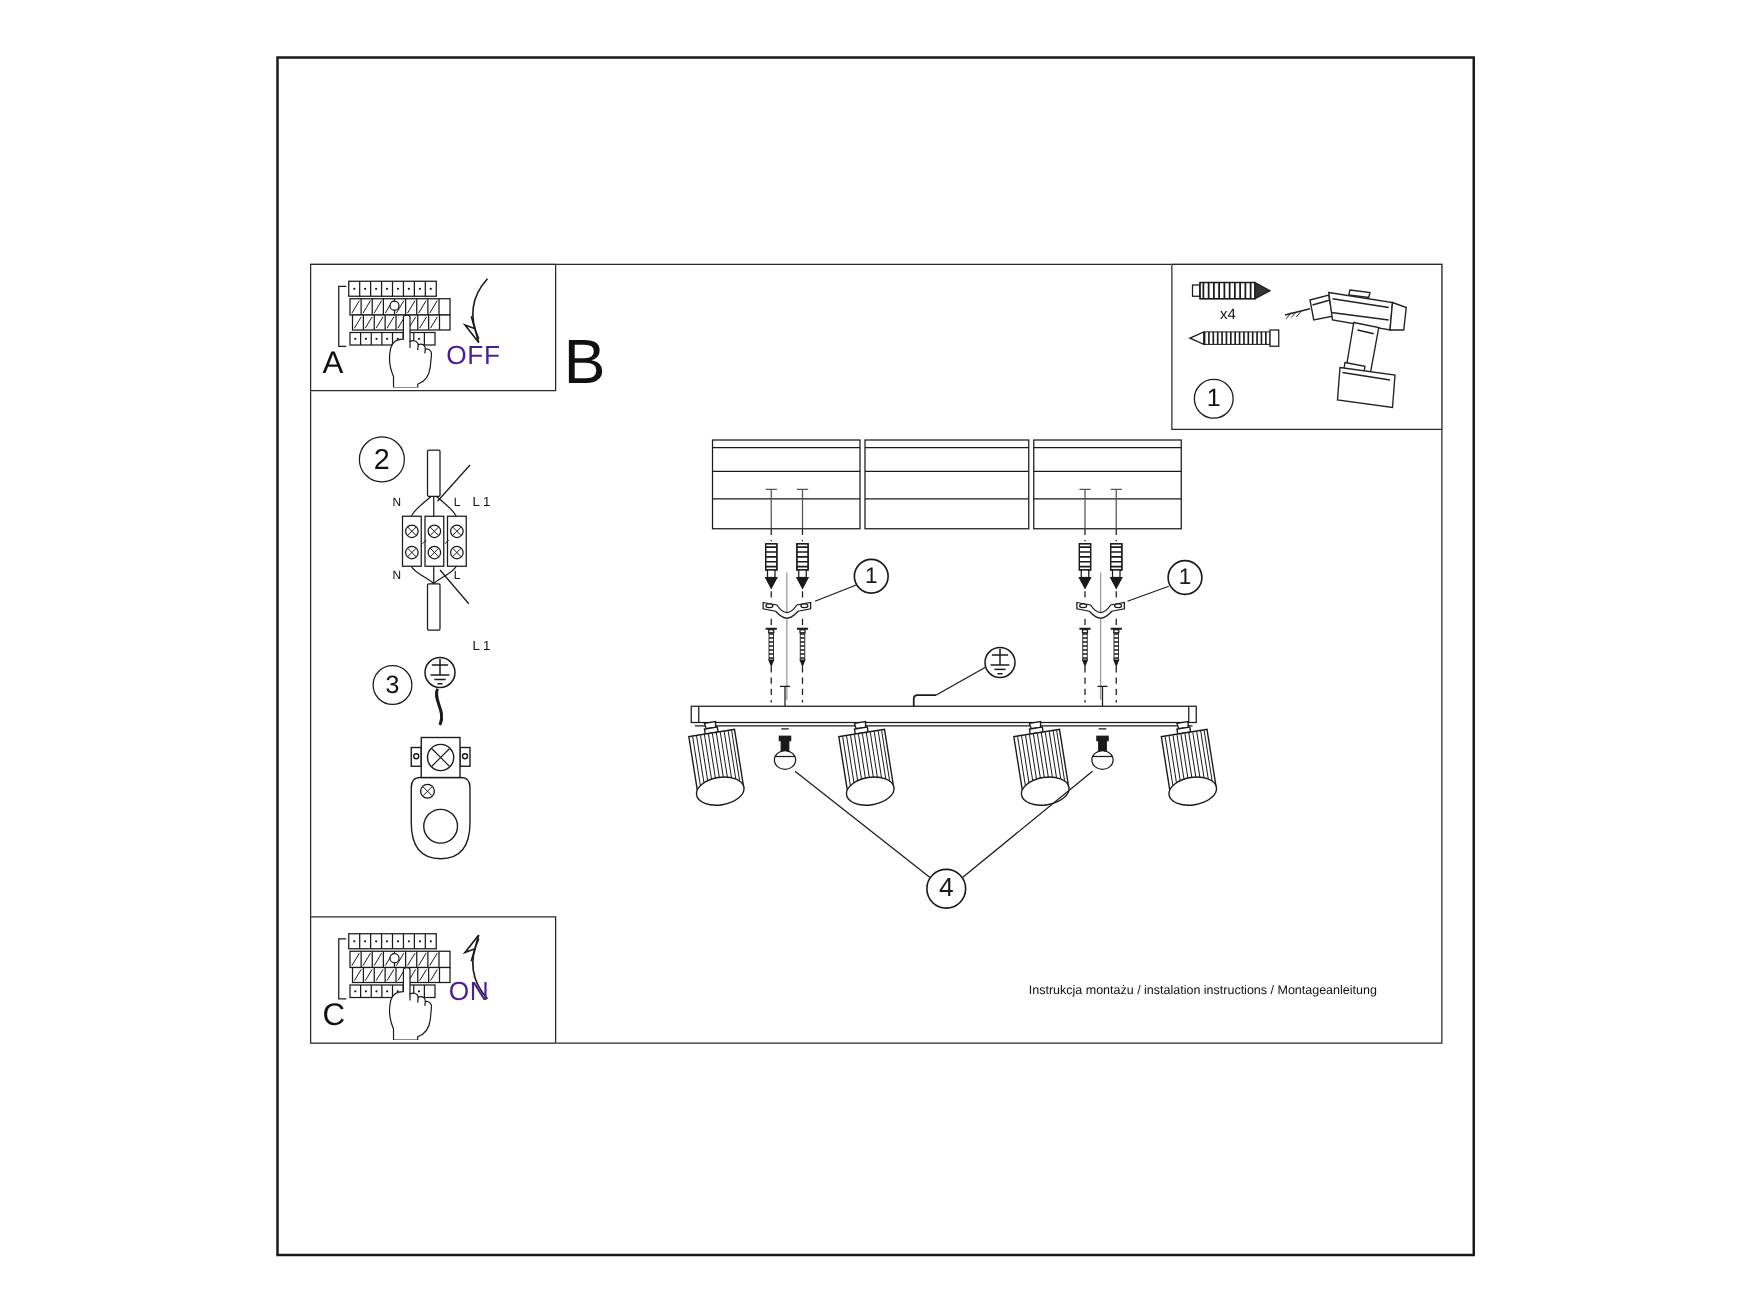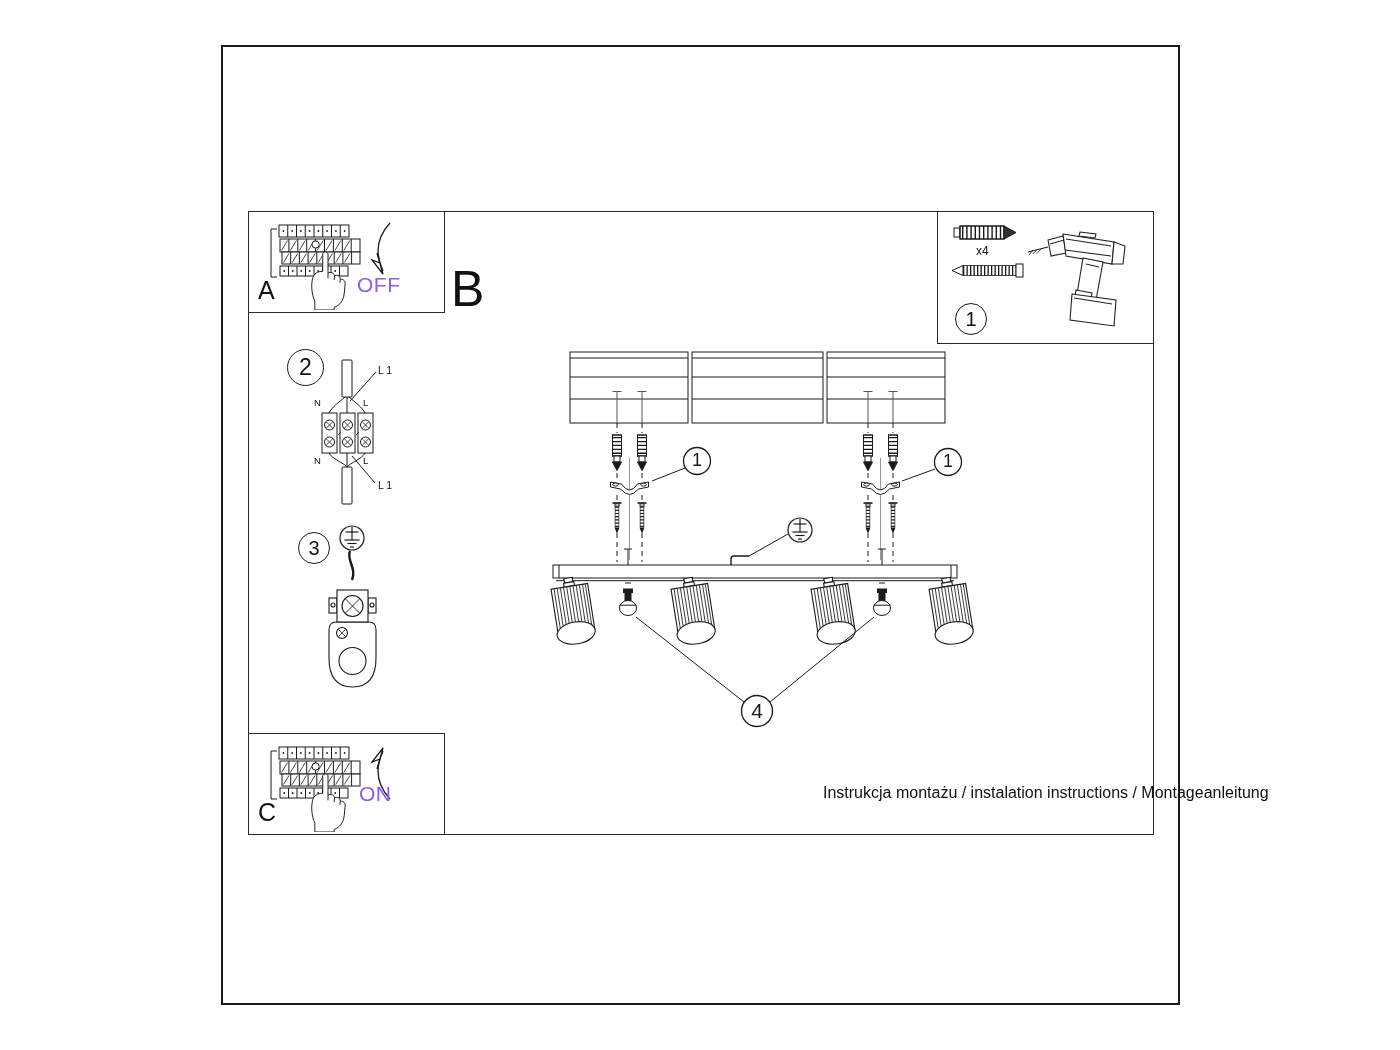--- a/index.html
+++ b/index.html
@@ -7,27 +7,27 @@
         font-family:"Liberation Sans", sans-serif;color:#1a1a1a;}
   .abs{position:absolute;}
   .outer-border{left:221px;top:45px;width:955px;height:956px;border:2px solid #1a1a1a;}
   .main-frame{left:248px;top:211px;width:904px;height:622px;border:1.5px solid #2a2a2a;}
   .panel-box{border:1.5px solid #2a2a2a;background:#fff;}
   .box-a{left:248px;top:211px;width:195px;height:100px;}
   .box-c{left:248px;top:733px;width:195px;height:100px;}
   .box-tools{left:937px;top:211px;width:215px;height:131px;}
   .big-letter{font-size:50px;line-height:1;color:#111;}
   .corner-letter{font-size:25px;line-height:1;color:#111;}
-  .switch-word{font-size:21px;font-weight:500;letter-spacing:.5px;color:#8b5cf6;}
+  .switch-word{font-size:21px;font-weight:500;letter-spacing:.5px;color:#4c1d95;}
   .circ{border:1.4px solid #1a1a1a;border-radius:50%;background:#fff;
         display:flex;align-items:center;justify-content:center;color:#111;}
   .tiny-label{font-size:9.5px;color:#111;}
-  .l1-label{font-size:10.5px;color:#111;}
+  .l1-label{font-size:10.5px;color:#111;margin-top:32px;}
   .qty-label{font-size:12px;color:#111;}
-  .footer-text{font-size:16px;color:#111;line-height:20px;white-space:nowrap;}
+  .footer-text{font-size:10px;color:#111;line-height:20px;white-space:nowrap;}
   svg{display:block;}
   .flip-v{transform:scaleY(-1);}
 </style>
 </head>
 <body>
 
 <div class="page">
 
   <svg width="0" height="0" style="position:absolute" aria-hidden="true">
     <defs>

